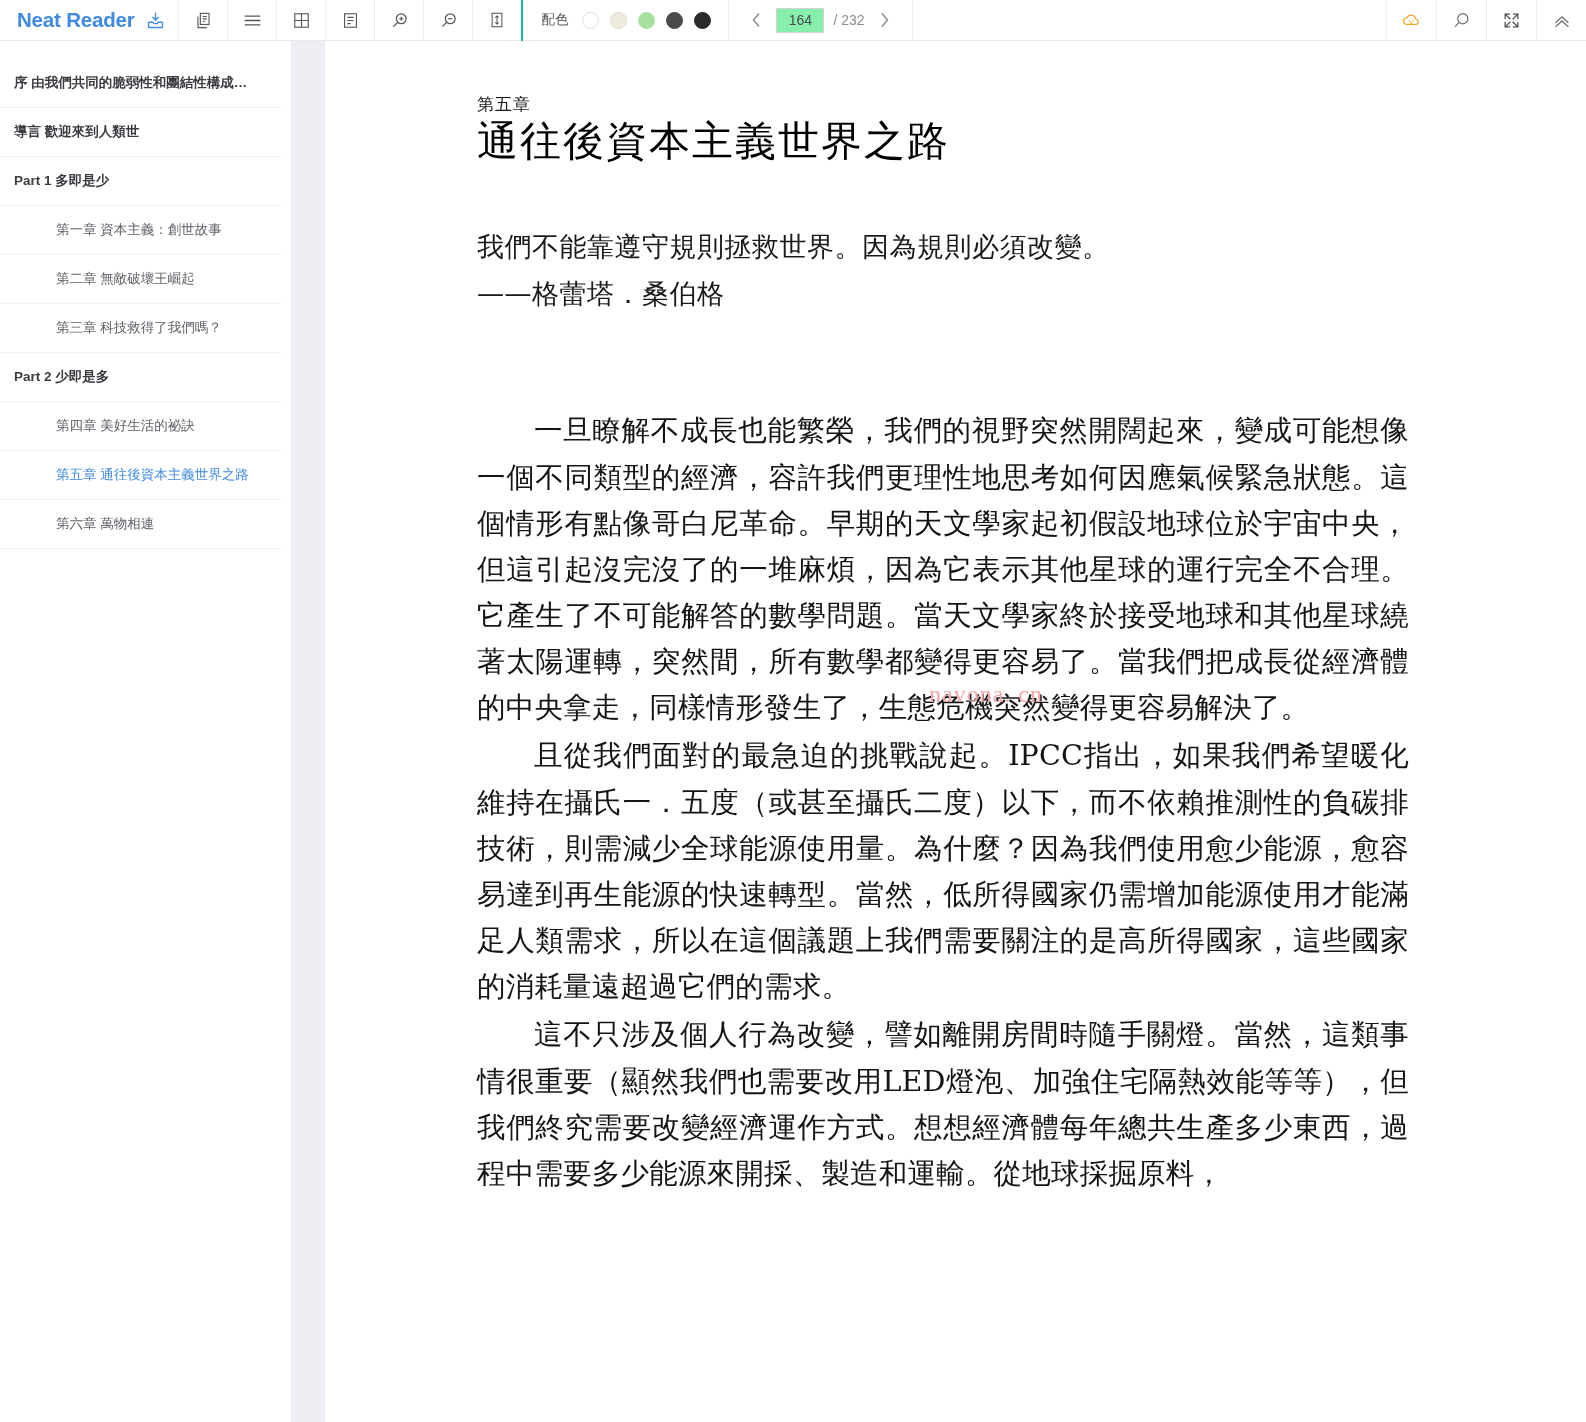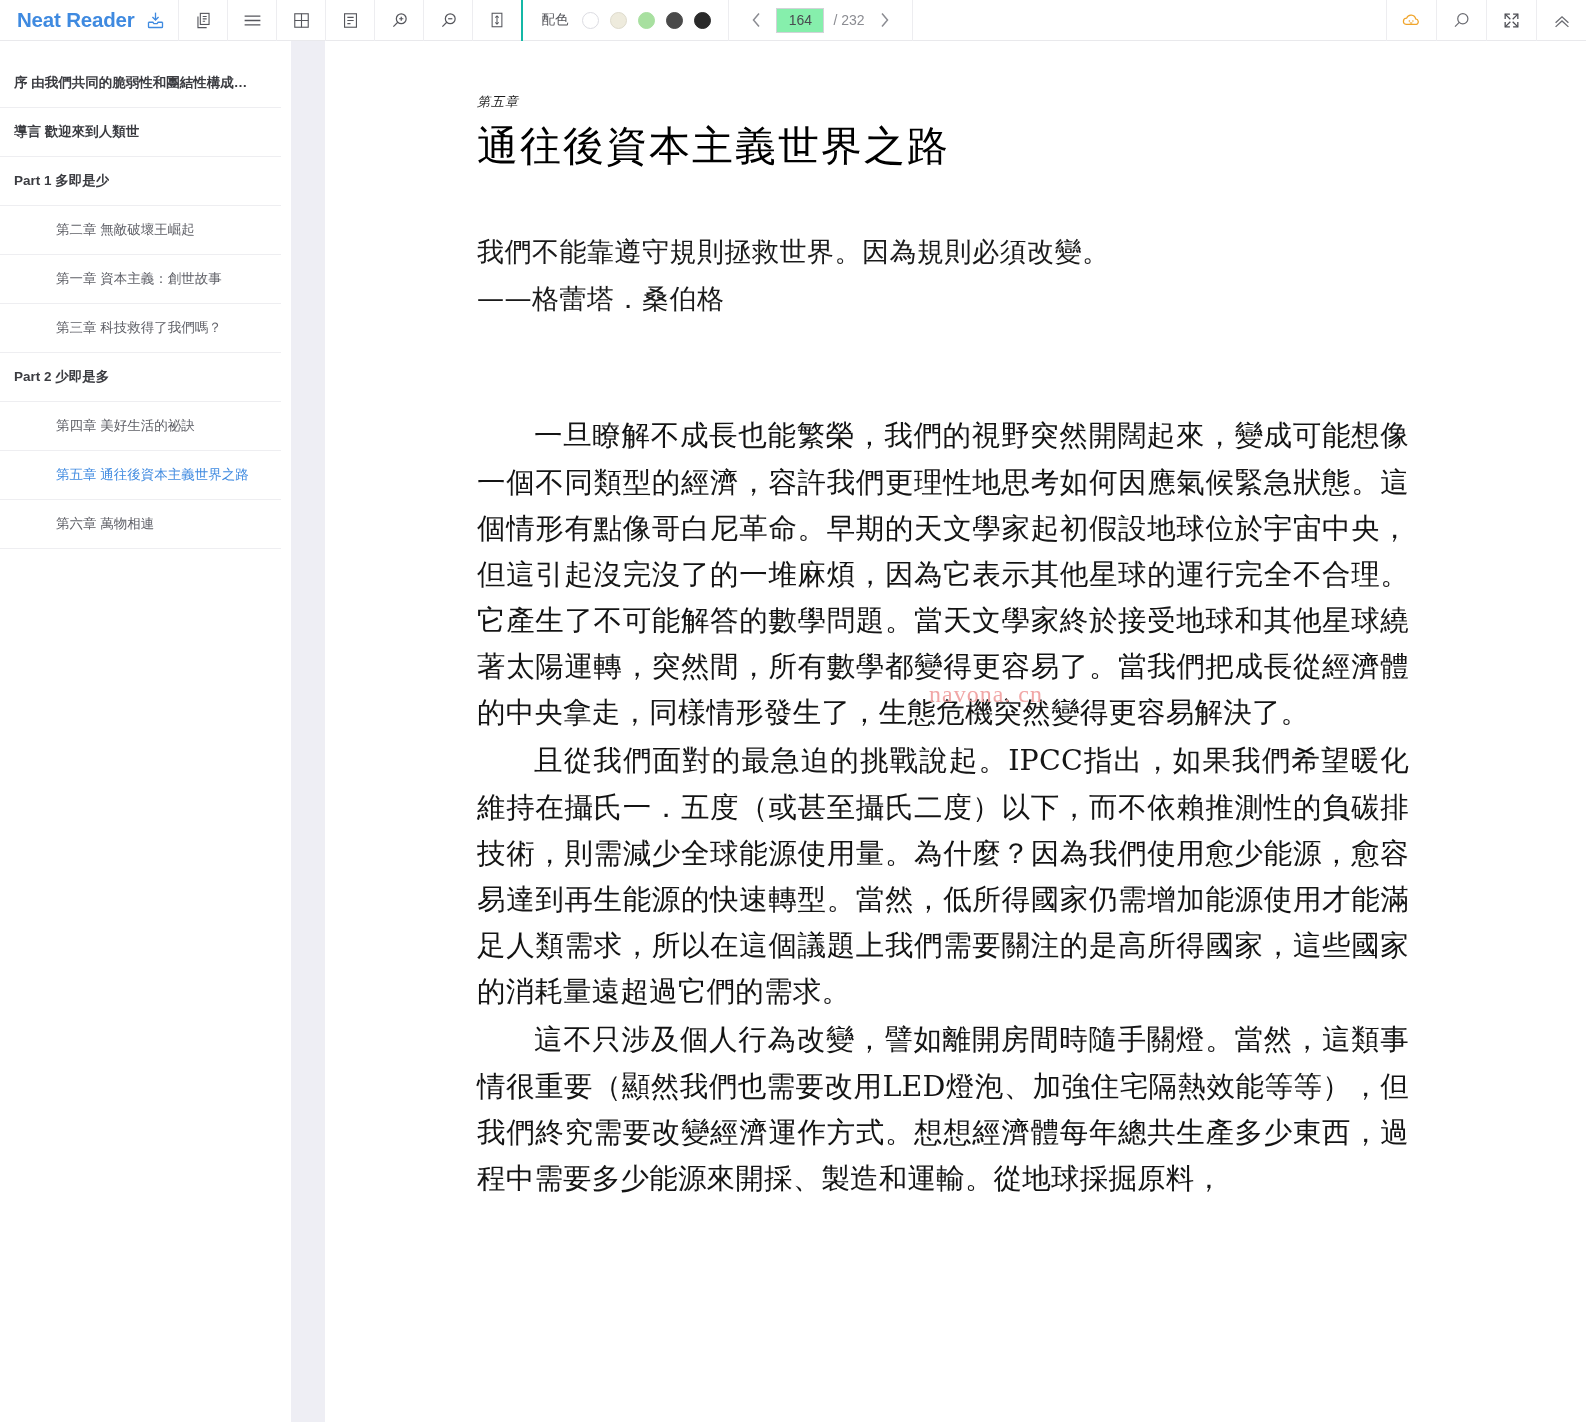--- a/index.html
+++ b/index.html
@@ -192,25 +192,23 @@
     background: #ffffff;
     overflow: hidden;
   }
   .page {
     position: relative;
     padding: 52px 150px 0 140px;
   }
 
   .chap-num {
     font-family: "DejaVu Serif", "Liberation Serif", serif;
-    font-size: 13px;
+    font-size: 17px;
     color: #1b1b1b;
     letter-spacing: 1px;
-    margin-bottom: 10px;
-    font-style: italic;
   }
   .chap-title {
     font-family: "DejaVu Serif", "Liberation Serif", serif;
     font-size: 41px;
     color: #000;
     letter-spacing: 2px;
     line-height: 1.25;
     margin: 0 0 58px 0;
     font-weight: normal;
   }
@@ -412,25 +410,25 @@
 
     <div class="toc-item">
       <span class="toc-text toc-l0">導言   歡迎來到人類世</span>
     </div>
 
     <div class="toc-item">
       <span class="toc-text toc-l0">Part 1   多即是少</span>
     </div>
 
     <div class="toc-item">
+      <span class="toc-text toc-l1">第一章   資本主義：創世故事</span>
+    </div>
+
+    <div class="toc-item">
       <span class="toc-text toc-l1">第二章   無敵破壞王崛起</span>
-    </div>
-
-    <div class="toc-item">
-      <span class="toc-text toc-l1">第一章   資本主義：創世故事</span>
     </div>
 
     <div class="toc-item">
       <span class="toc-text toc-l1">第三章   科技救得了我們嗎？</span>
     </div>
 
     <div class="toc-item">
       <span class="toc-text toc-l0">Part 2   少即是多</span>
     </div>
 

